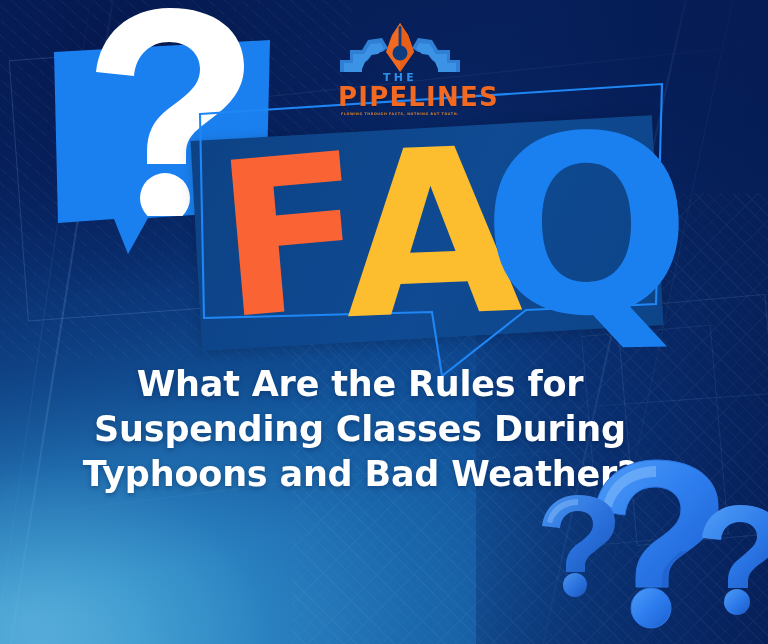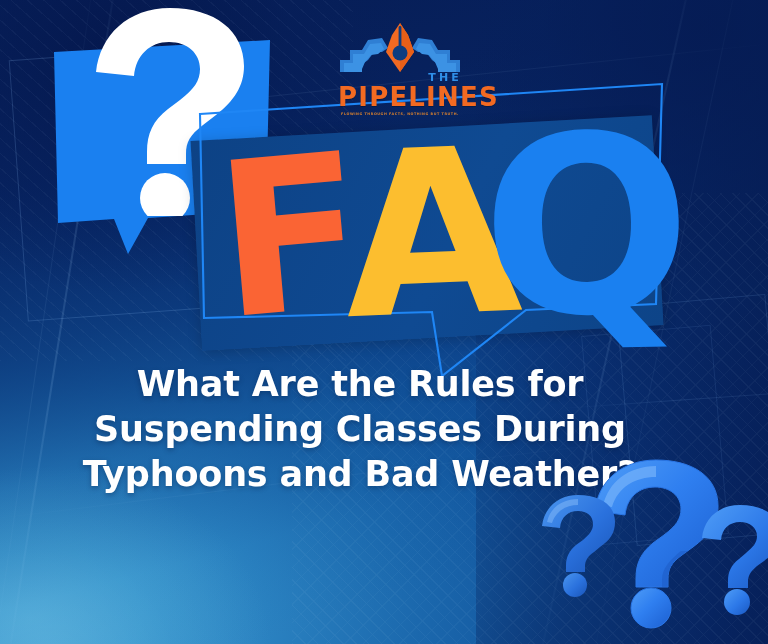--- a/index.html
+++ b/index.html
@@ -130,21 +130,21 @@
 
   
   .logo{
     position:absolute; left:338px; top:22px; width:124px; height:92px;
     text-align:center;
   }
   .logo-mark{ width:124px; height:52px; display:block; }
   .logo-the{
     font-family:"DejaVu Sans", sans-serif;
     font-weight:bold; font-size:11px; letter-spacing:3.2px;
-    color:#2f8fe8; margin-top:-2px; line-height:1;text-align:right;
+    color:#2f8fe8; margin-top:-2px; line-height:1;
   }
   .logo-name{
     font-family:"DejaVu Sans", sans-serif;
     font-weight:bold; font-size:26px; letter-spacing:1.2px;
     color:#f26a22; line-height:1; margin-top:1px;
     text-shadow:0 1px 0 rgba(0,0,0,.25);
   }
   .logo-tag{
     font-family:"DejaVu Sans", sans-serif;
     font-weight:bold; font-size:3.4px; letter-spacing:.55px;

